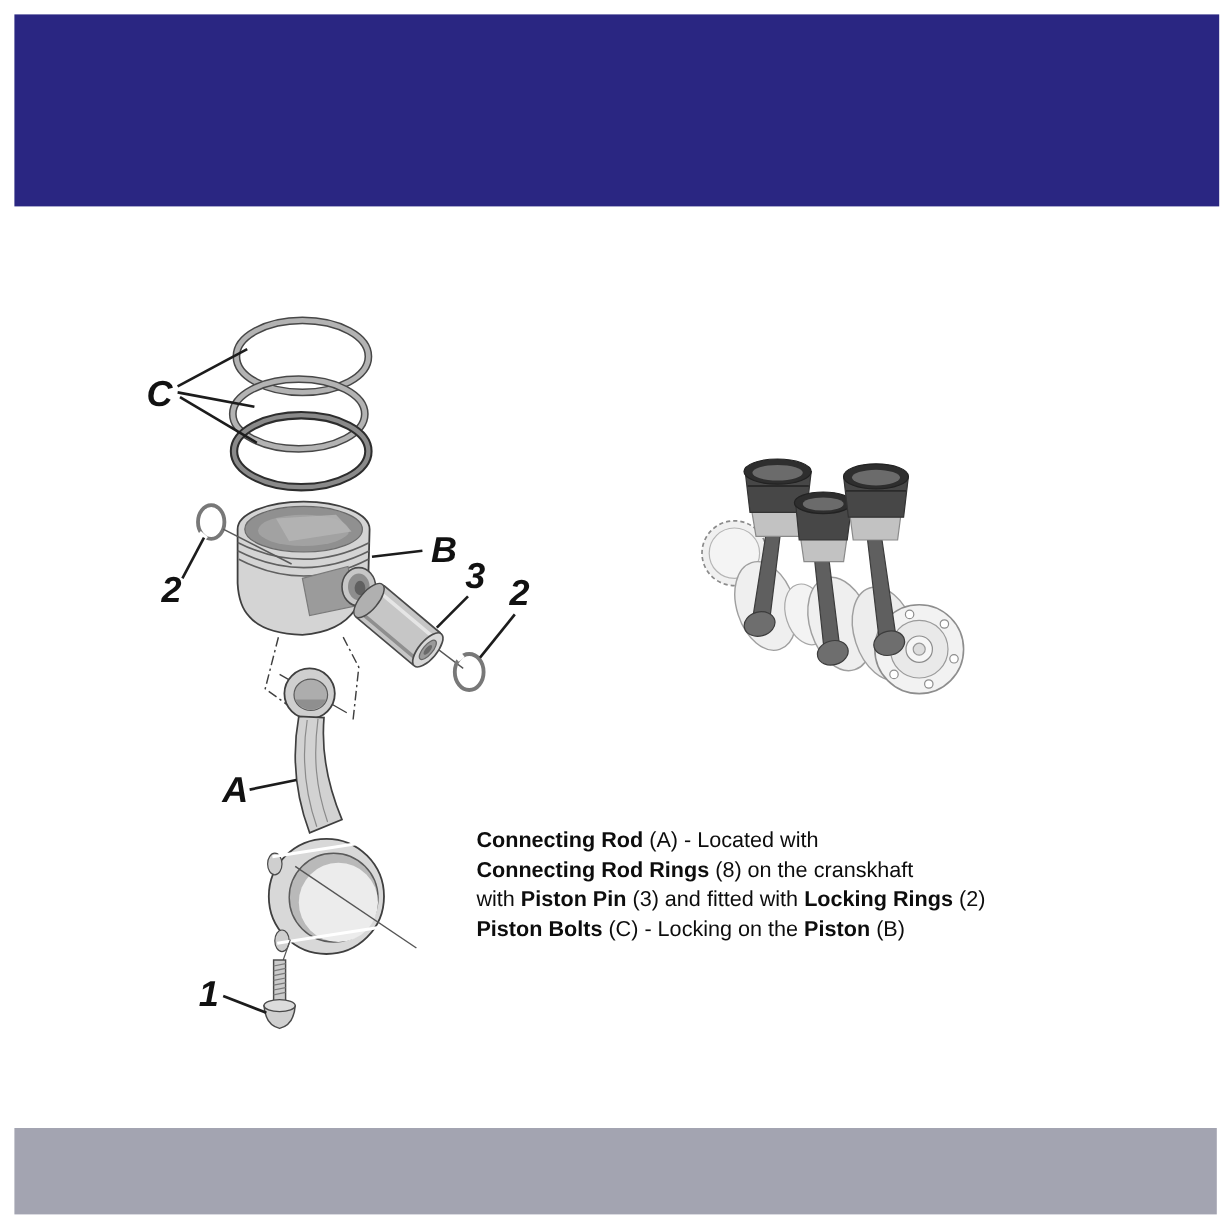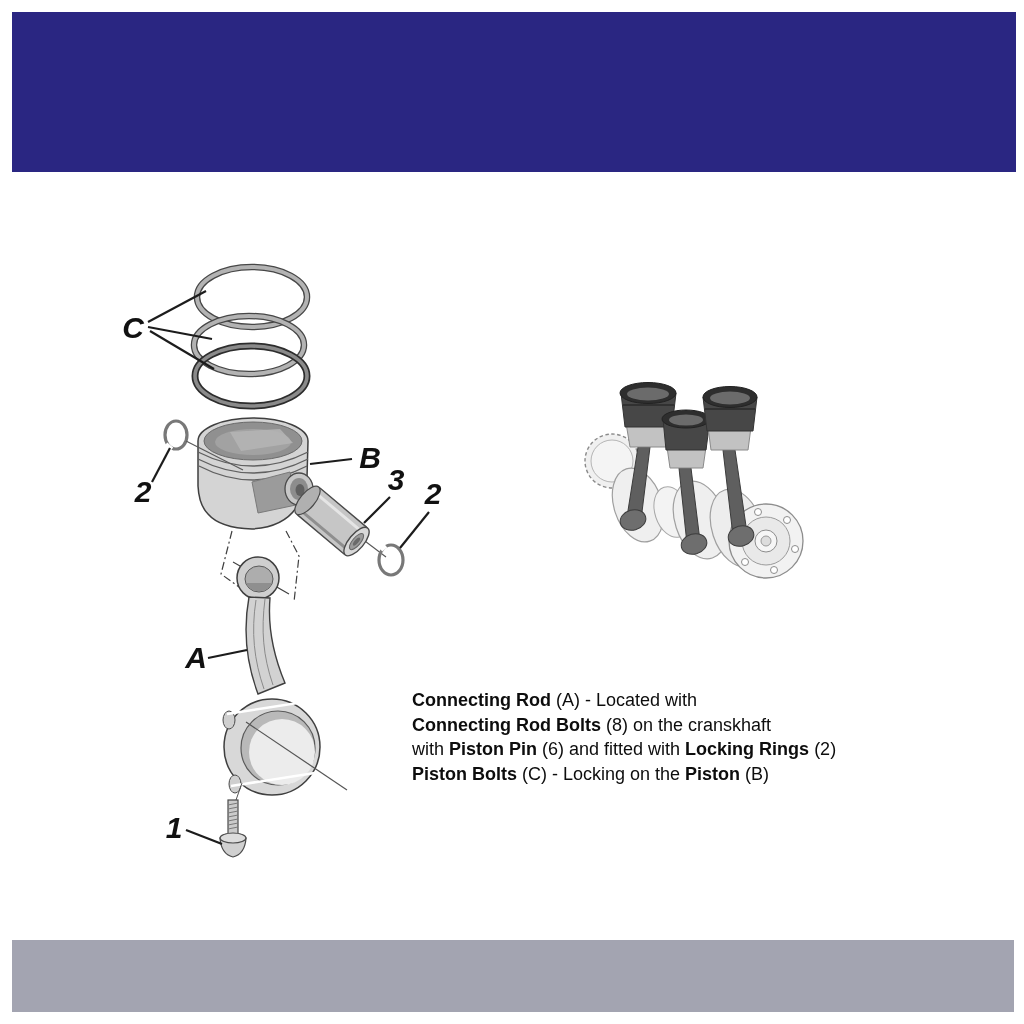--- a/index.html
+++ b/index.html
@@ -1,21 +1,21 @@
 <!DOCTYPE html>
 <html><head>
 <meta charset="utf-8">
 <style>
   html,body{margin:0;padding:0;background:#fff;}
   .page{position:relative;width:1024px;height:1024px;background:#ffffff;overflow:hidden;
         font-family:"Liberation Sans",sans-serif;}
   .banner-top{position:absolute;left:12px;top:12px;width:1004px;height:160px;}
   .banner-bottom{position:absolute;left:12px;top:940px;width:1002px;height:72px;}
   .diagram-svg{position:absolute;left:0;top:0;width:1024px;height:1024px;}
-  .desc{position:absolute;left:412px;top:688px;font-size:18px;line-height:24.5px;
+  .desc{position:absolute;left:397px;top:688px;font-size:18px;line-height:24.5px;
         color:#0d0d0d;white-space:nowrap;}
   .desc .b{font-weight:bold;}
   svg text.lbl{font-family:"Liberation Sans",sans-serif;font-weight:bold;font-style:italic;
         font-size:30px;fill:#111;}
 </style>
 </head>
 <body>
 
 <div class="page">
 
@@ -184,23 +184,23 @@
         <ellipse cx="730" cy="398" rx="20" ry="6.5" fill="#6b6b6b"></ellipse>
       </g>
     </g>
   </svg>
 
   <div class="desc" style="color: rgb(13, 13, 13);">
     <div>
       <span class="b">Connecting Rod</span><span> (A) - Located with</span>
     </div>
     <div>
-      <span class="b">Connecting Rod Bolts</span><span> (8) on the cranskhaft</span>
-    </div>
-    <div>
-      <span>with </span><span class="b">Piston Pin</span><span> (6) and fitted with </span><span class="b">Locking Rings</span><span> (2)</span>
+      <span class="b">Connecting Rod Rings</span><span> (8) on the cranskhaft</span>
+    </div>
+    <div>
+      <span>with </span><span class="b">Piston Pin</span><span> (3) and fitted with </span><span class="b">Locking Rings</span><span> (2)</span>
     </div>
     <div>
       <span class="b">Piston Bolts</span><span> (C) - Locking on the </span><span class="b">Piston</span><span> (B)</span>
     </div>
   </div>
 
 </div>
 
 </body></html>

